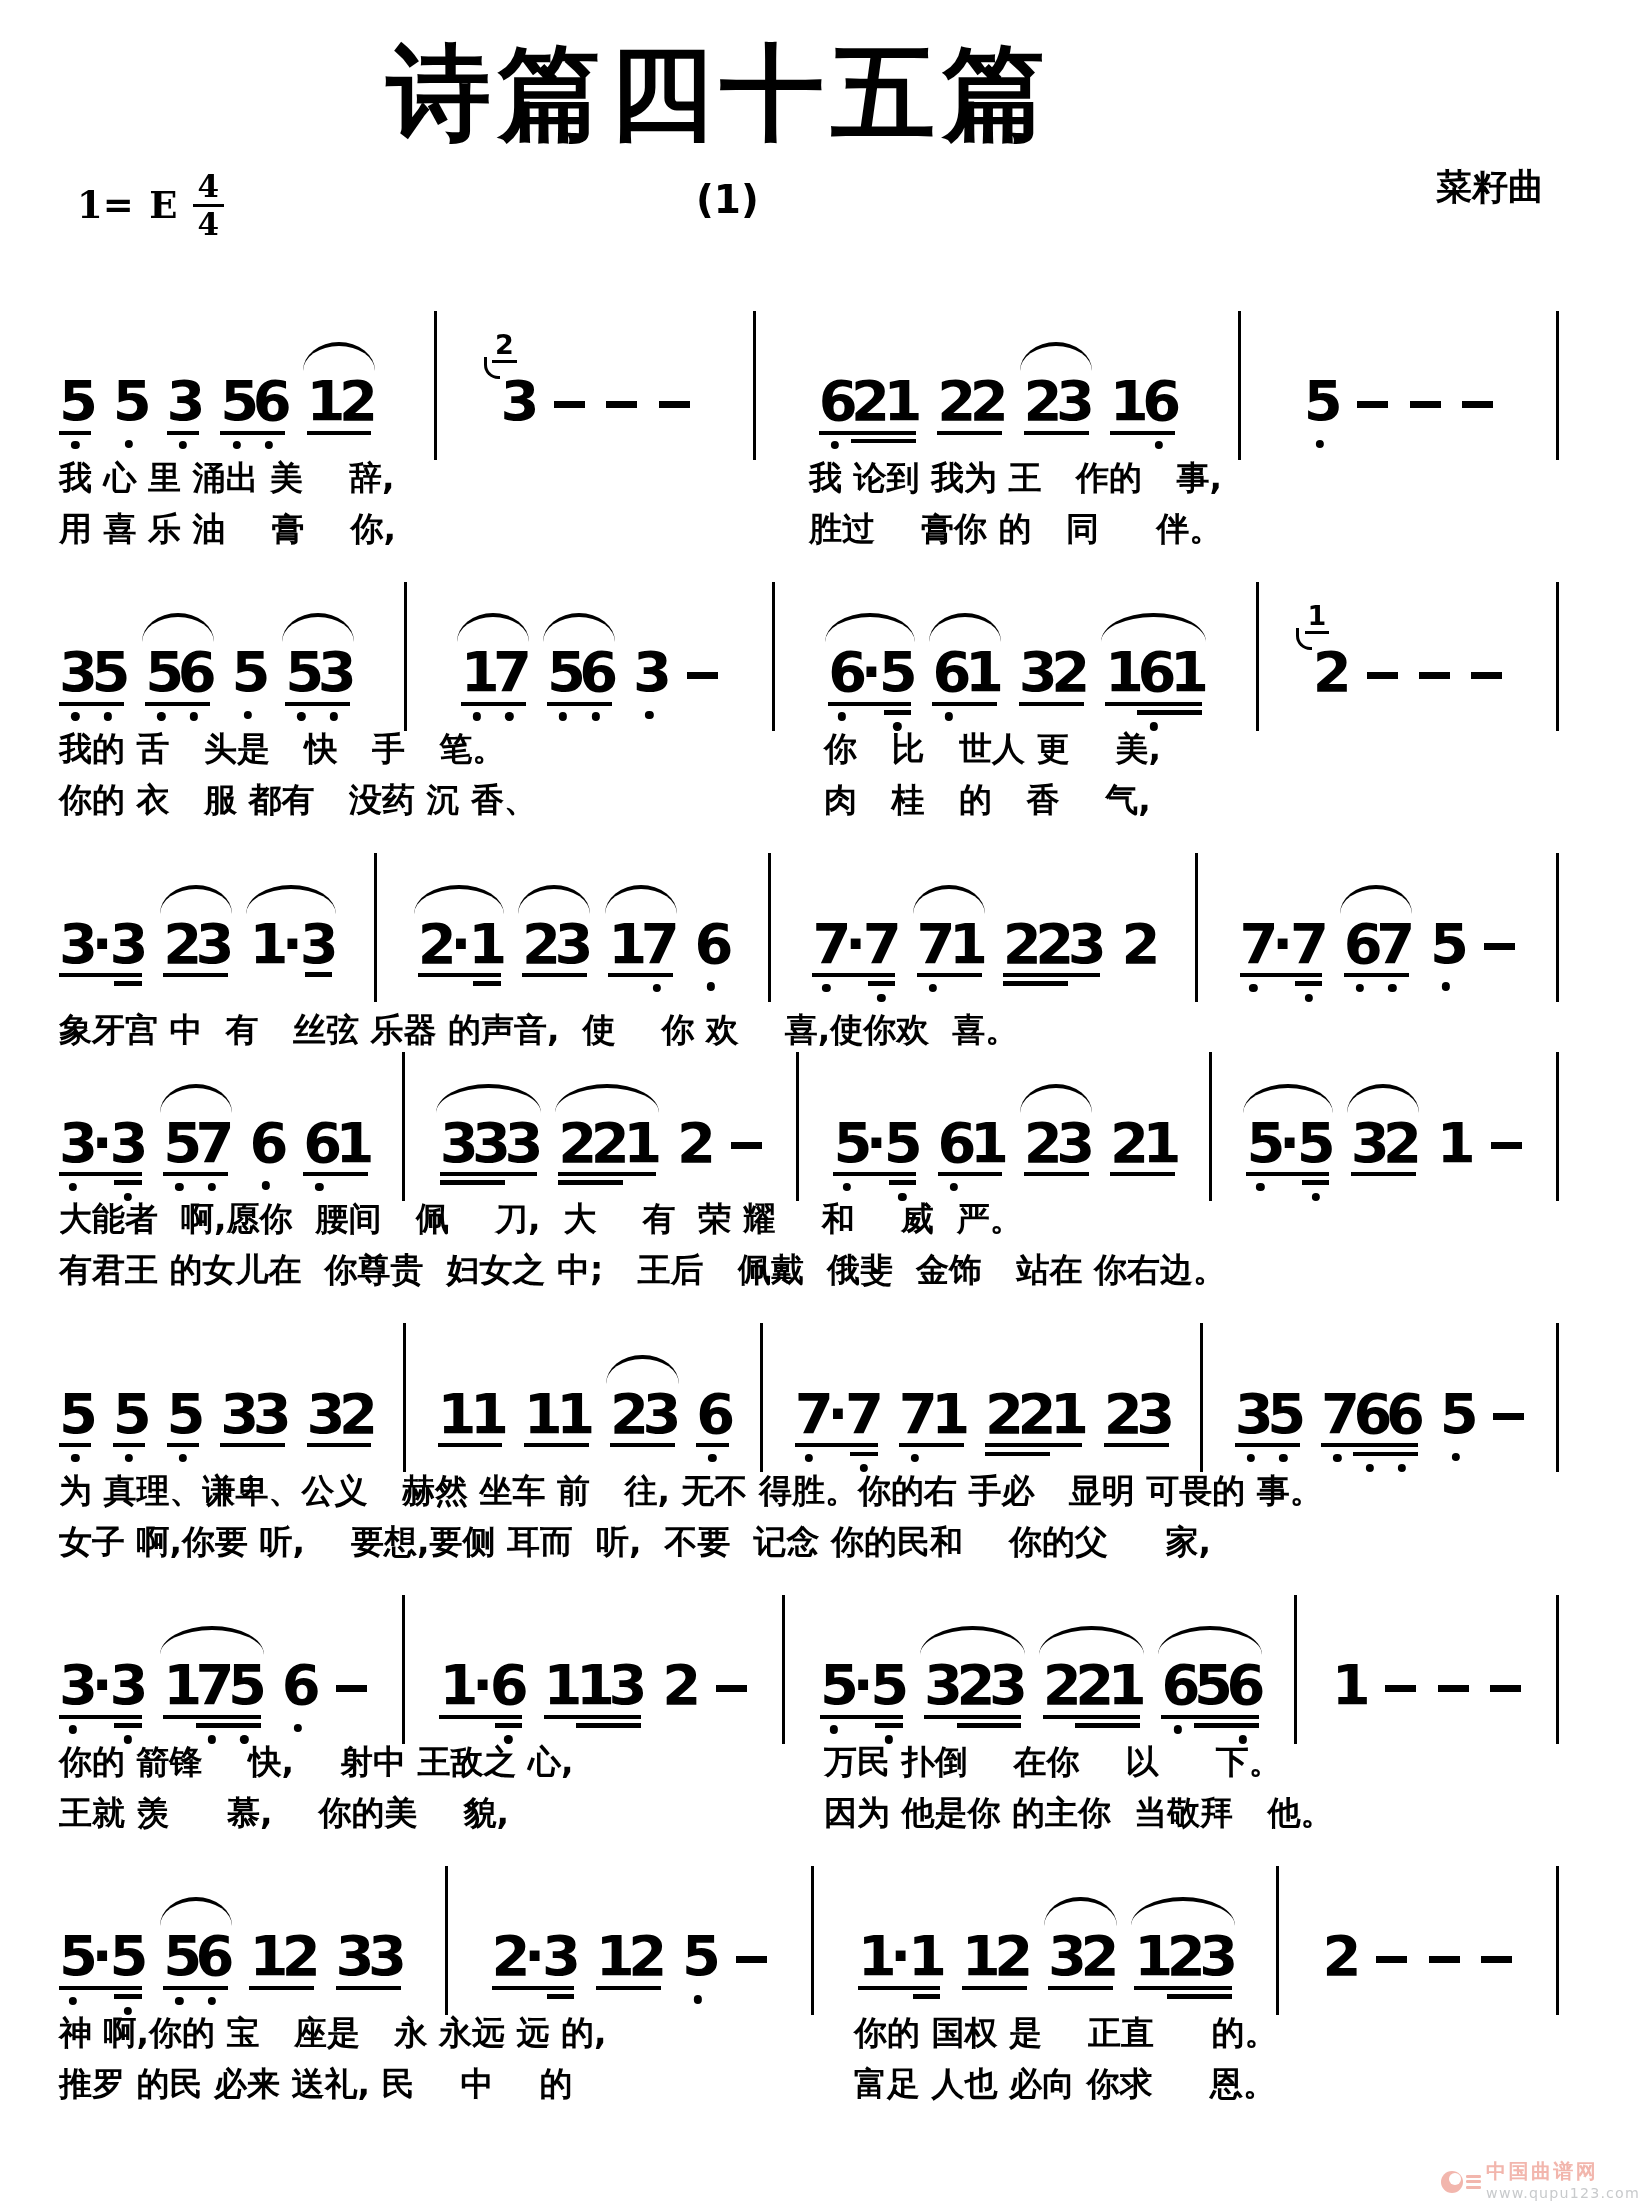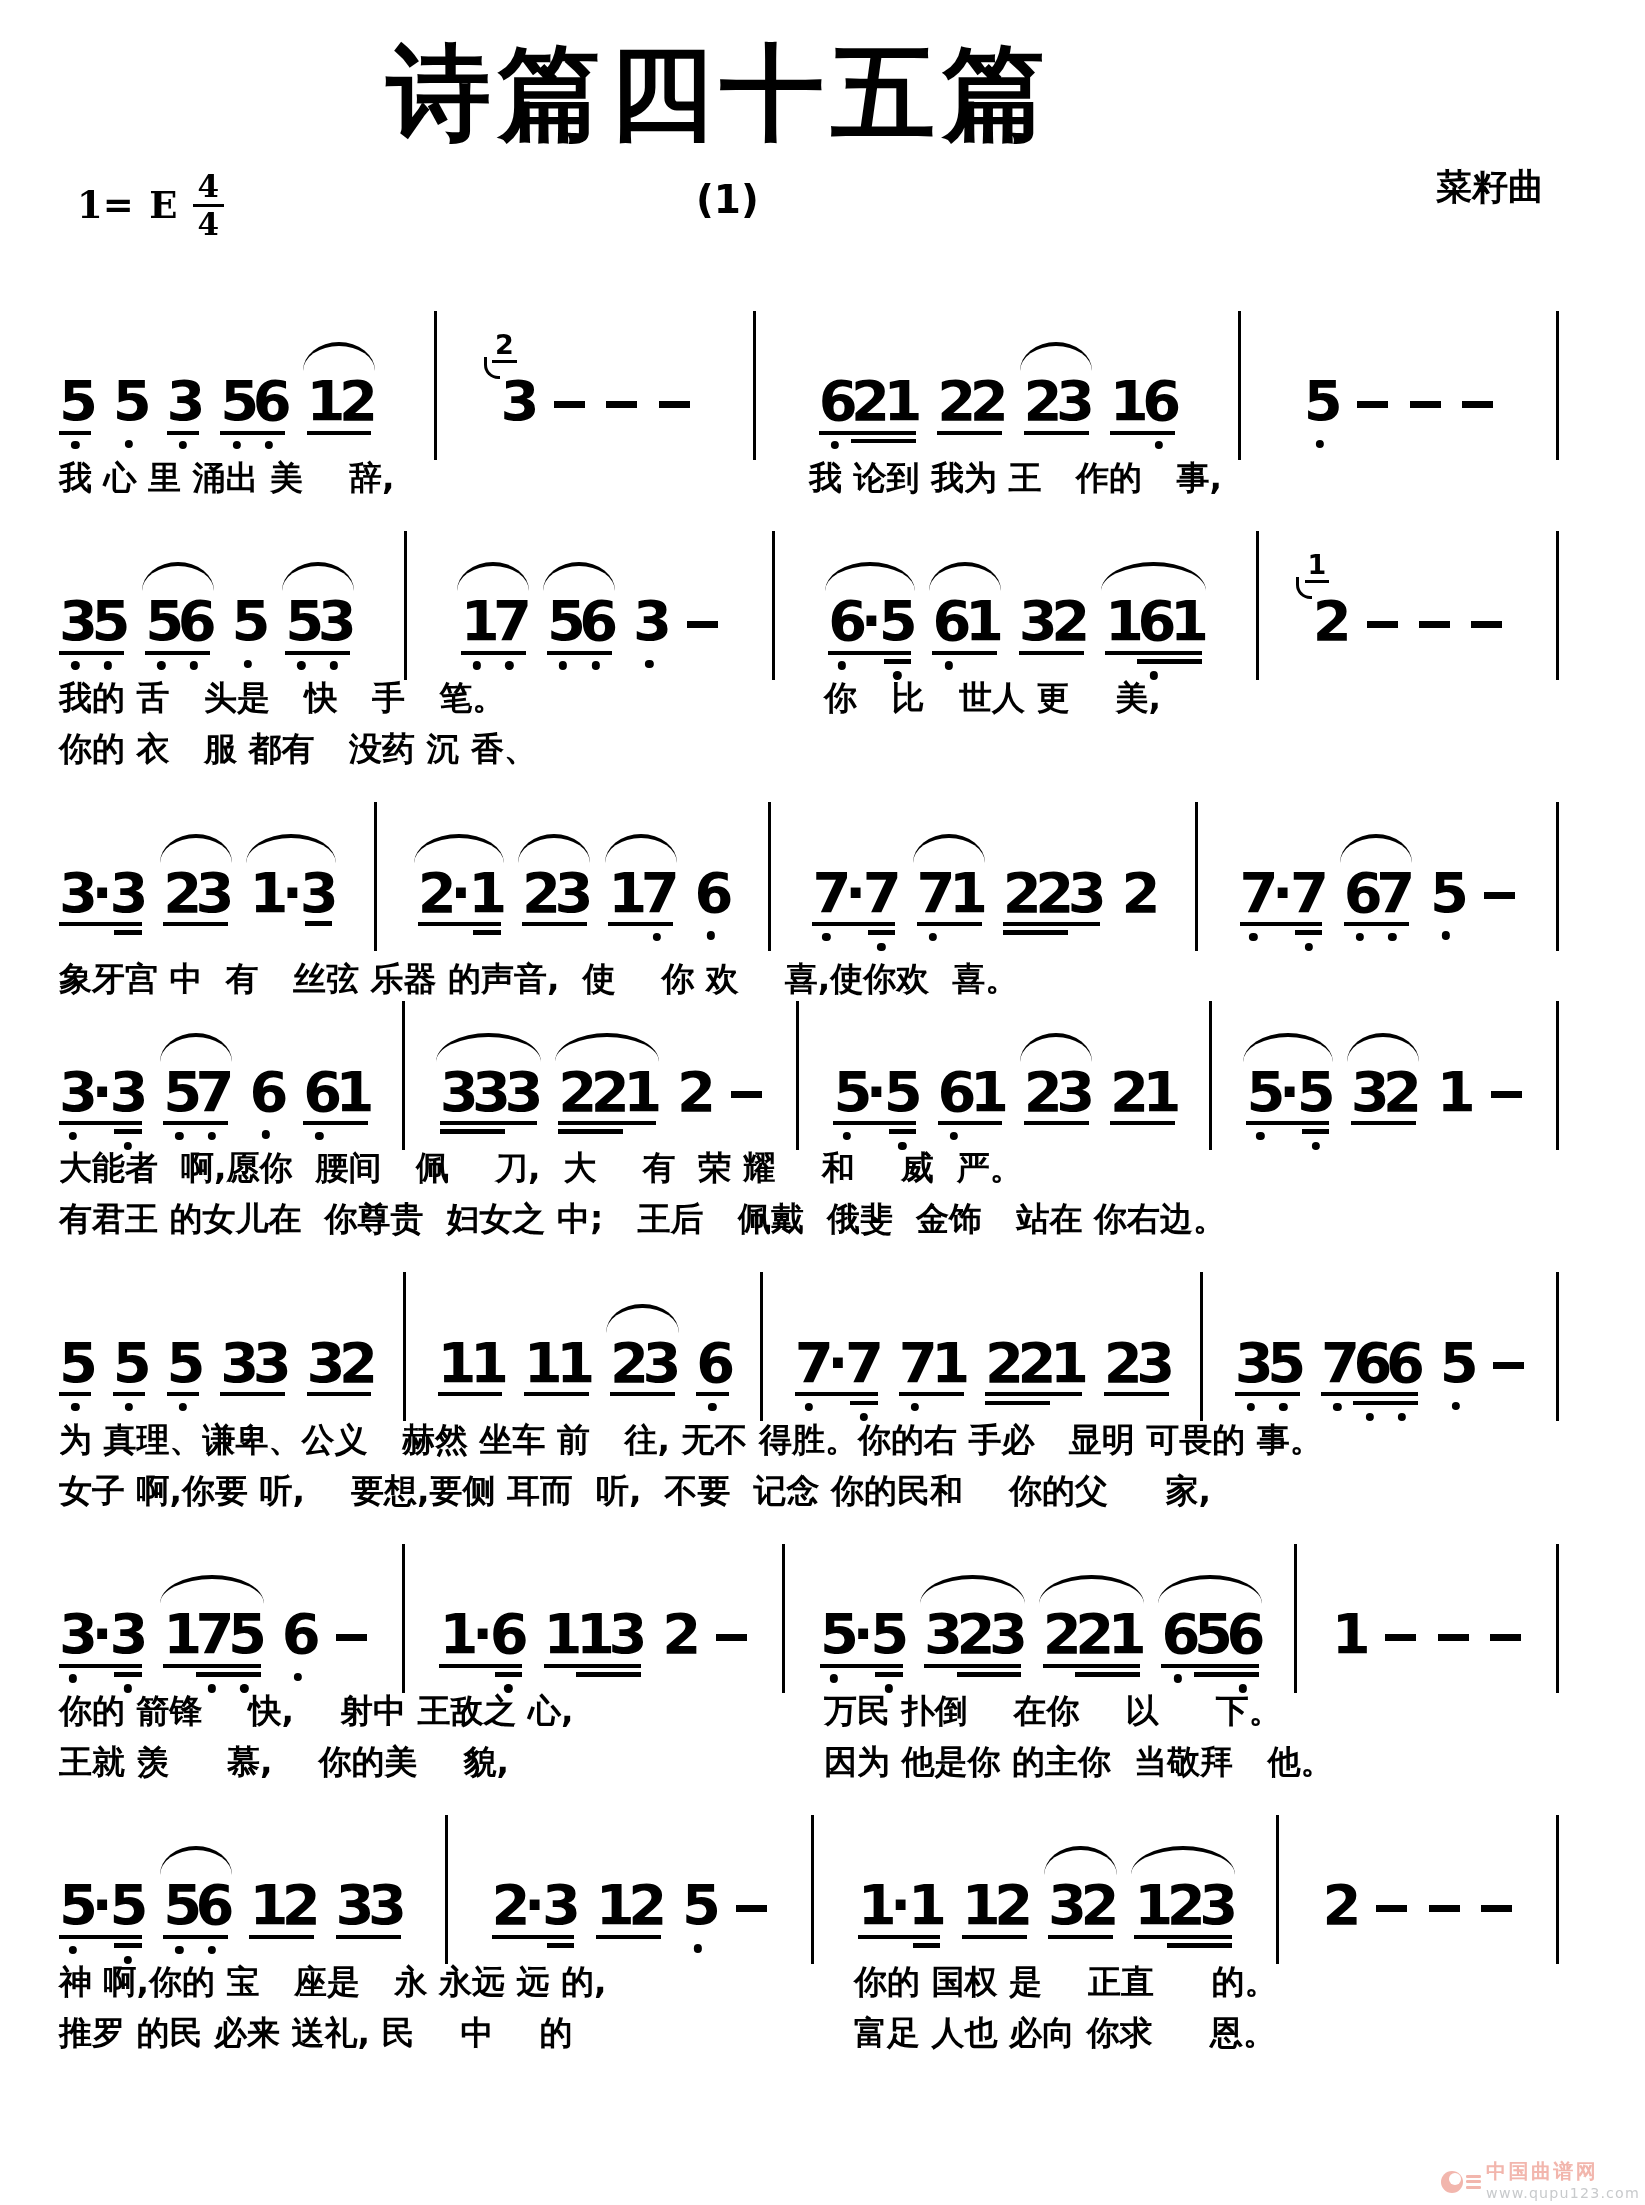--- a/index.html
+++ b/index.html
@@ -192,20 +192,21 @@
               <div class="tok dash">
                 <div class="dash-block"></div>
               </div>
               <div class="tok dash">
                 <div class="dash-block"></div>
               </div>
             </div>
             <div class="barline"></div>
           </div>
           <div class="lyric-row first"><span class="lyric-seg" style="left: 0%;">我 心 里 涌出 美    辞,</span><span class="lyric-seg" style="left: 50%;">我 论到 我为 王   作的   事,</span></div>
+          <div class="lyric-row"><span class="lyric-seg" style="left: 0%;">用 喜 乐 油    膏    你,</span><span class="lyric-seg" style="left: 50%;">胜过    膏你 的   同     伴。</span></div>
         </div>
         <div class="score-line">
           <div class="notation-row">
             <div class="measure">
               <div class="tok">
                 <div class="digits u1">
                   <span class="ch">3</span>
                   <span class="ch">5</span>
                 </div>
                 <div class="lowdot" style="left: 25%; top: calc(100% + 6.5px);"></div>
@@ -319,21 +320,21 @@
               <div class="tok dash">
                 <div class="dash-block"></div>
               </div>
               <div class="tok dash">
                 <div class="dash-block"></div>
               </div>
             </div>
             <div class="barline"></div>
           </div>
           <div class="lyric-row first"><span class="lyric-seg" style="left: 0%;">我的 舌   头是   快   手   笔。</span><span class="lyric-seg" style="left: 51%; text-align: center;">你   比   世人 更    美,</span></div>
-          <div class="lyric-row"><span class="lyric-seg" style="left: 0%;">你的 衣   服 都有   没药 沉 香、</span></div>
+          <div class="lyric-row"><span class="lyric-seg" style="left: 0%;">你的 衣   服 都有   没药 沉 香、</span><span class="lyric-seg" style="left: 51%;">肉   桂   的   香    气,</span></div>
         </div>
         <div class="score-line">
           <div class="notation-row">
             <div class="measure">
               <div class="tok">
                 <div class="digits u1">
                   <span class="ch">3</span>
                   <span class="ch dotchar">·</span>
                   <span class="ch">3</span>
                 </div>

